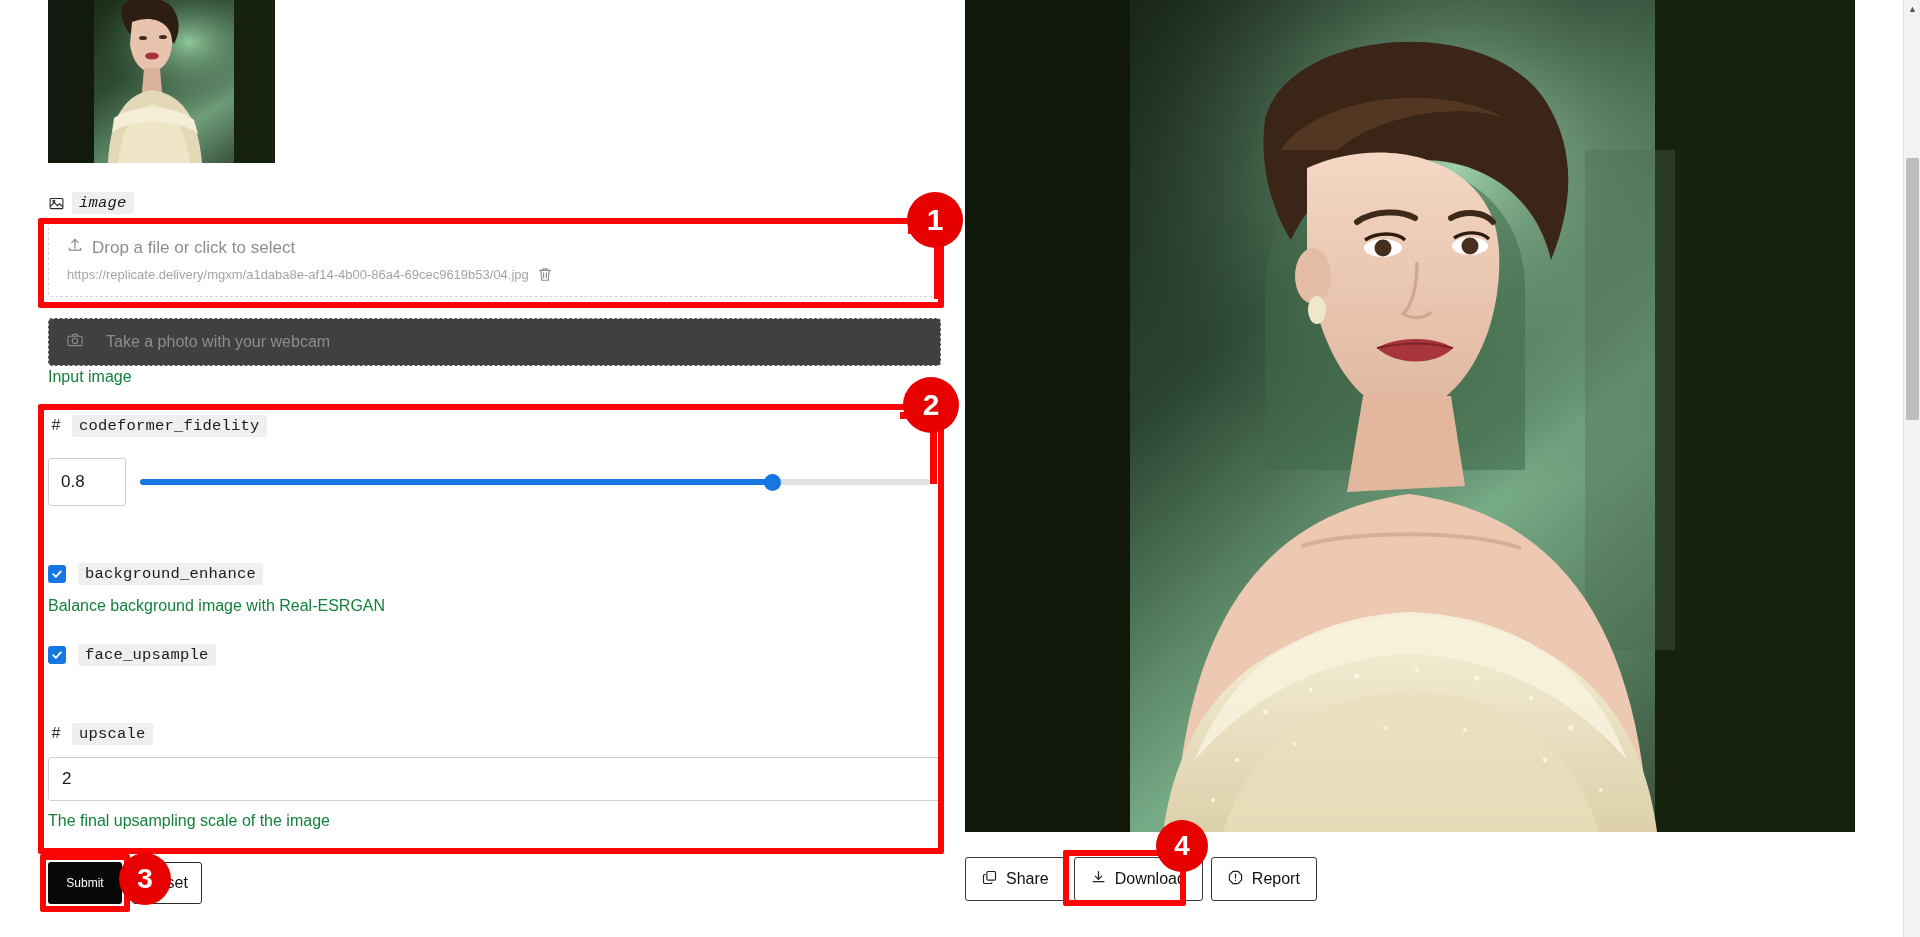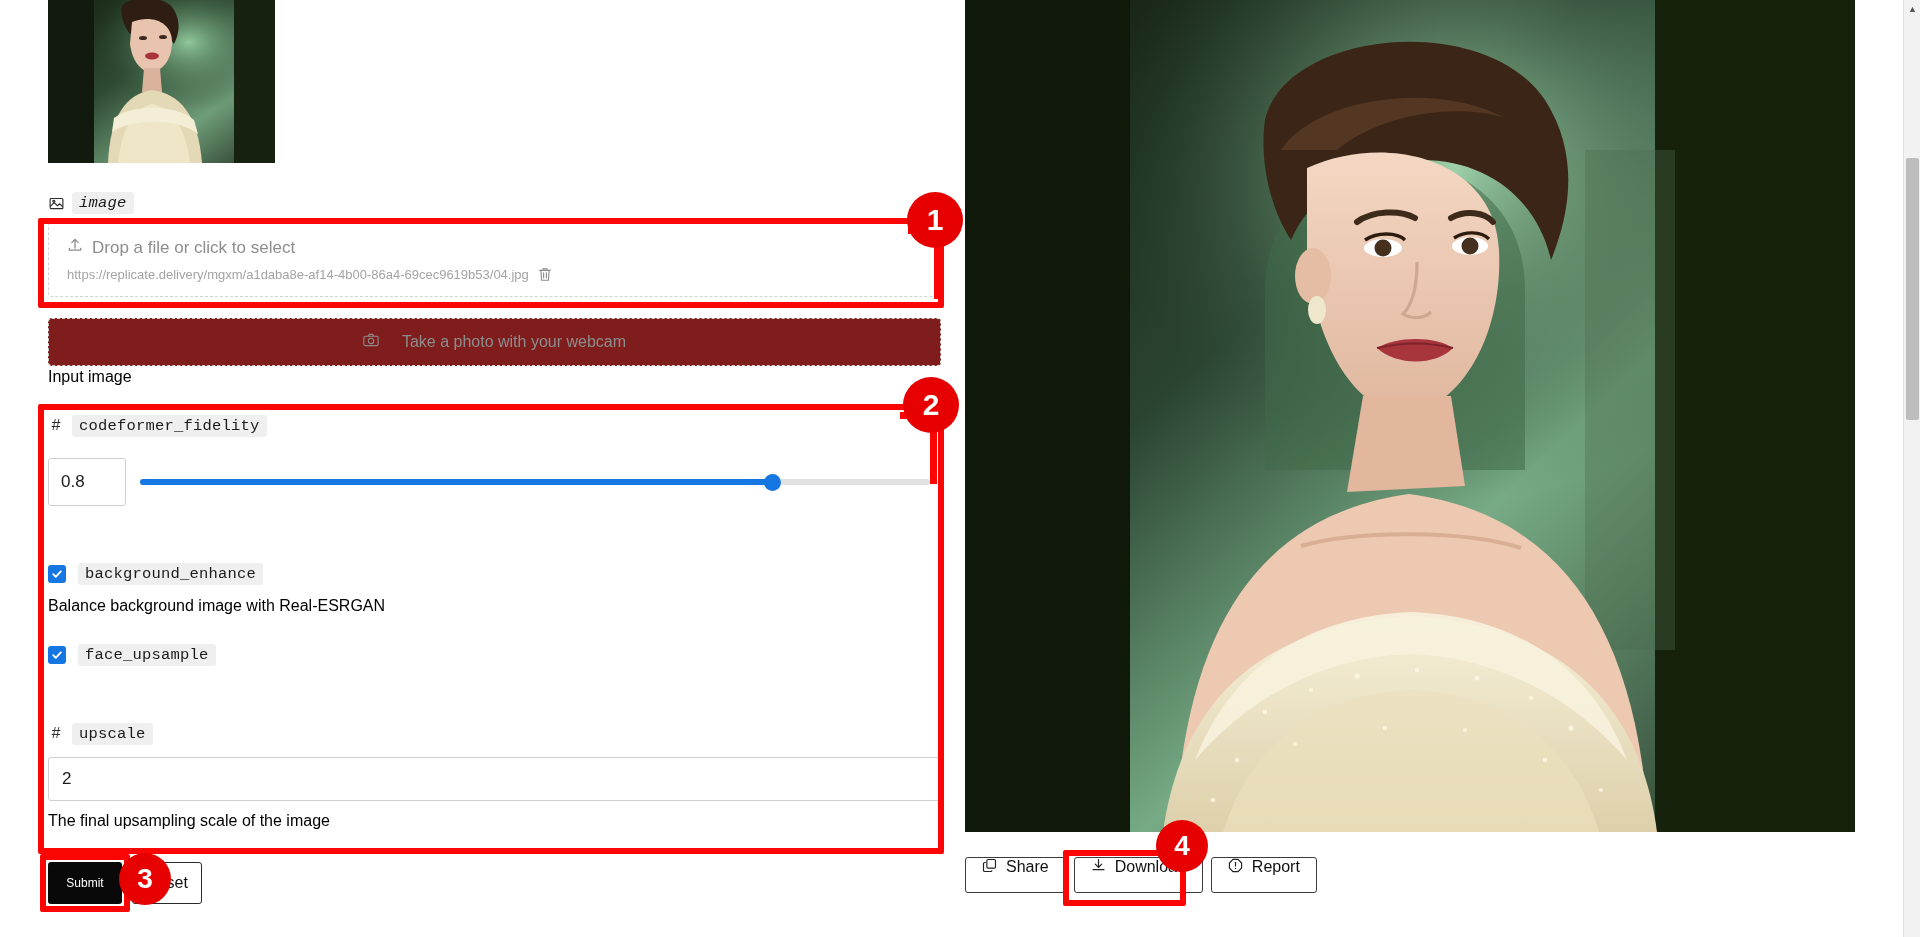--- a/index.html
+++ b/index.html
@@ -85,32 +85,31 @@
     display: inline-flex;
     align-items: center;
   }
 
   .webcam-box {
     position: absolute;
     left: 48px;
     width: 893px;
     border: 1px dashed #d2d2d2;
     border-radius: 4px;
-    background: #7f1d1d;
+    background: #404040;
     padding: 14px 18px;
     display: flex; align-items: center; gap: 23px;
     color: #8d8d8d;
     font-size: 16px;
-    justify-content: center;
   }
 
   .help-text {
     position: absolute;
     left: 48px;
-    color: #000000;
+    color: #15803d;
     font-size: 16px;
     white-space: nowrap;
   }
 
   
   .num-box {
     position: absolute;
     left: 48px;
     width: 78px; height: 48px;
     border: 1px solid #cfcfcf;
@@ -202,25 +201,25 @@
     top: 857px;
     display: flex;
     gap: 8px;
   }
   .act-btn {
     border: 1px solid #3a3a3a;
     background: #fff;
     color: #111;
     font-size: 16px;
     font-family: "Liberation Sans", sans-serif;
-    height: 36px;
+    height: 44px;
     padding: 0 16px;
     border-radius: 3px;
     display: inline-flex;
-    align-items: flex-start;
+    align-items: center;
     gap: 9px;
     cursor: pointer;
   }
 
   
   .anno-rect {
     position: absolute;
     border: 6px solid #fb0505;
     border-radius: 2px;
     pointer-events: none;

